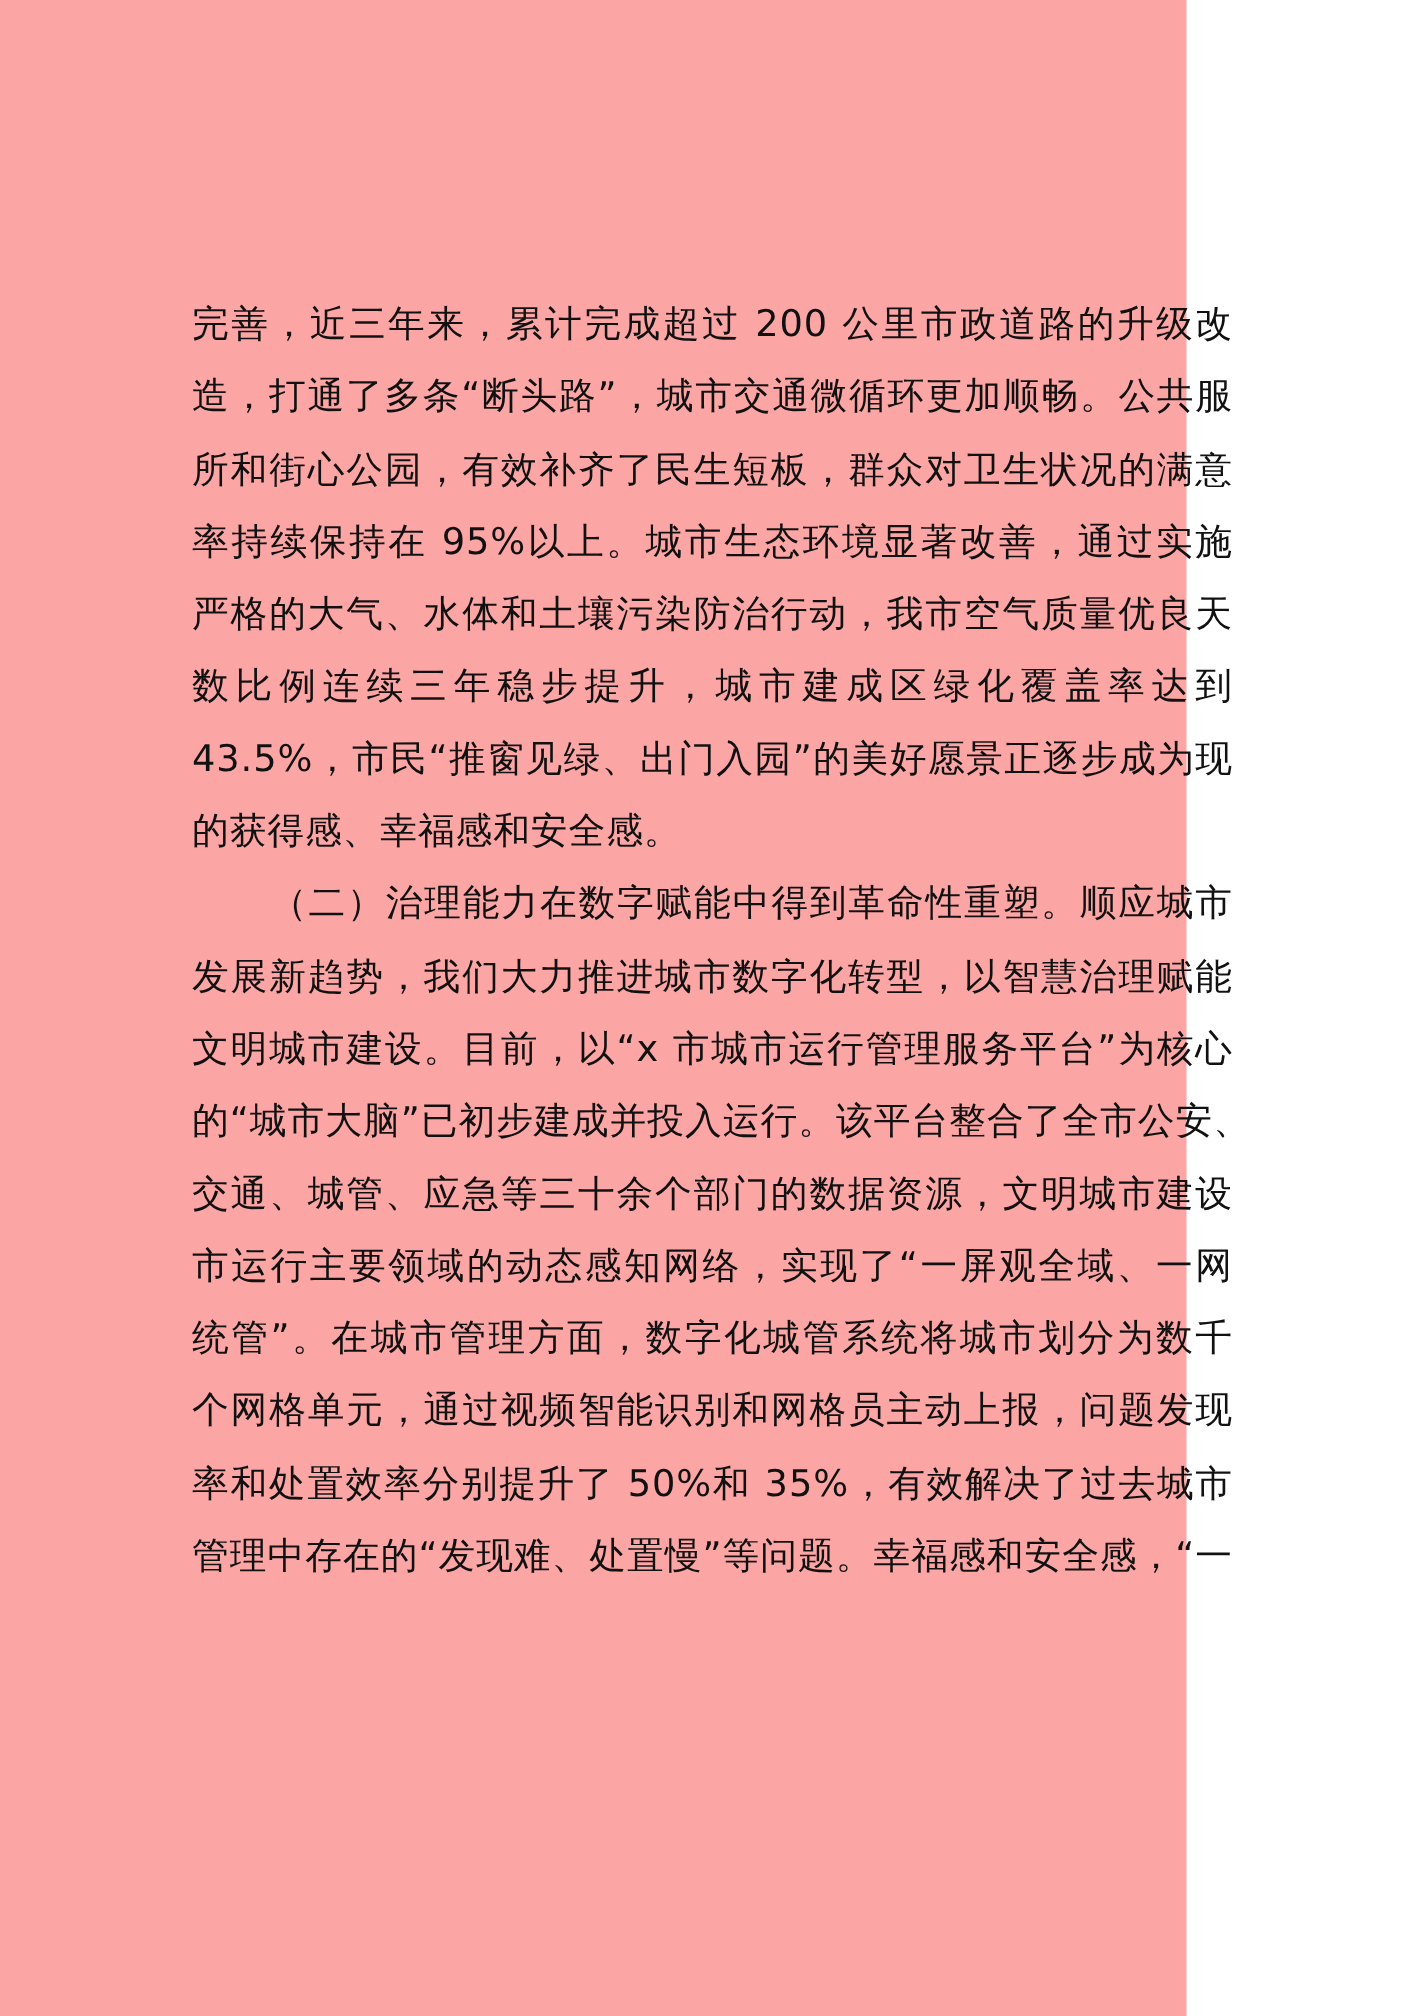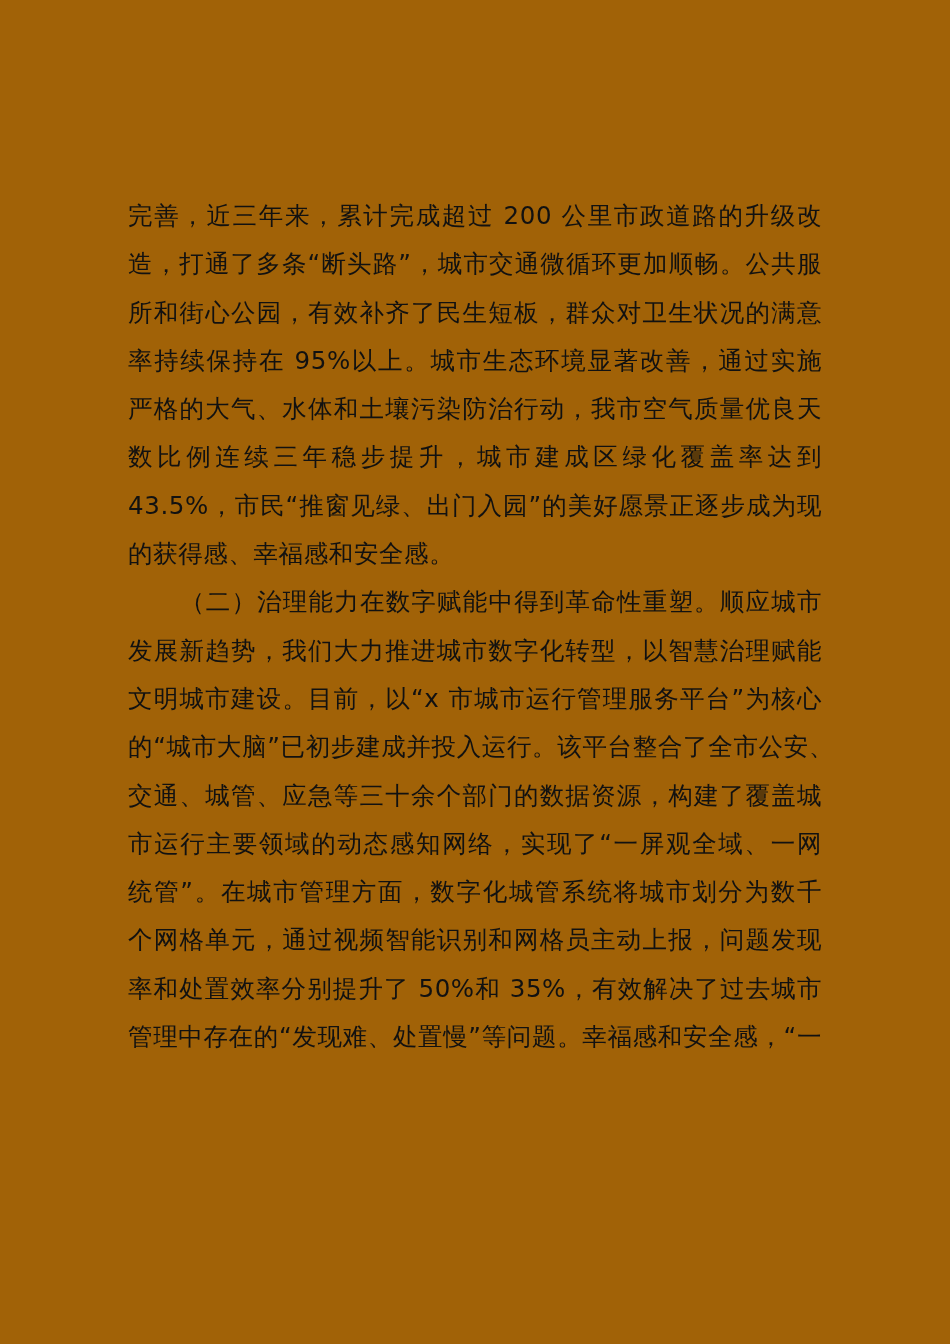--- a/index.html
+++ b/index.html
@@ -12,23 +12,23 @@
       height: 1344px;
       position: relative;
       overflow: hidden;
       font-family: "DejaVu Sans", "Liberation Sans", sans-serif;
       color: #111111;
     }
     .page {
       position: absolute;
       left: 0;
       top: 0;
-      width: 950px;
+      width: 791px;
       height: 1344px;
-      background: #a16207;
+      background: #fca5a5;
     }
     .text-block {
       position: absolute;
       left: 128px;
       top: 192px;
       width: 700px;
     }
     .line {
       height: 48.3px;
       line-height: 48.3px;
@@ -64,21 +64,21 @@
       <div class="line justify">数比例连续三年稳步提升，城市建成区绿化覆盖率达到</div>
       <div class="line justify">43.5%，市民“推窗见绿、出门入园”的美好愿景正逐步成为现</div>
       <div class="line">的获得感、幸福感和安全感。</div>
     </div>
 
     <div class="paragraph">
       <div class="line justify indent">（二）治理能力在数字赋能中得到革命性重塑。顺应城市</div>
       <div class="line justify">发展新趋势，我们大力推进城市数字化转型，以智慧治理赋能</div>
       <div class="line justify">文明城市建设。目前，以“x 市城市运行管理服务平台”为核心</div>
       <div class="line justify wide">的“城市大脑”已初步建成并投入运行。该平台整合了全市公安、</div>
-      <div class="line justify">交通、城管、应急等三十余个部门的数据资源，构建了覆盖城</div>
+      <div class="line justify">交通、城管、应急等三十余个部门的数据资源，文明城市建设</div>
       <div class="line justify">市运行主要领域的动态感知网络，实现了“一屏观全域、一网</div>
       <div class="line justify">统管”。在城市管理方面，数字化城管系统将城市划分为数千</div>
       <div class="line justify">个网格单元，通过视频智能识别和网格员主动上报，问题发现</div>
       <div class="line justify">率和处置效率分别提升了 50%和 35%，有效解决了过去城市</div>
       <div class="line justify">管理中存在的“发现难、处置慢”等问题。幸福感和安全感，“一</div>
     </div>
 
   </div>
 </div>
 

